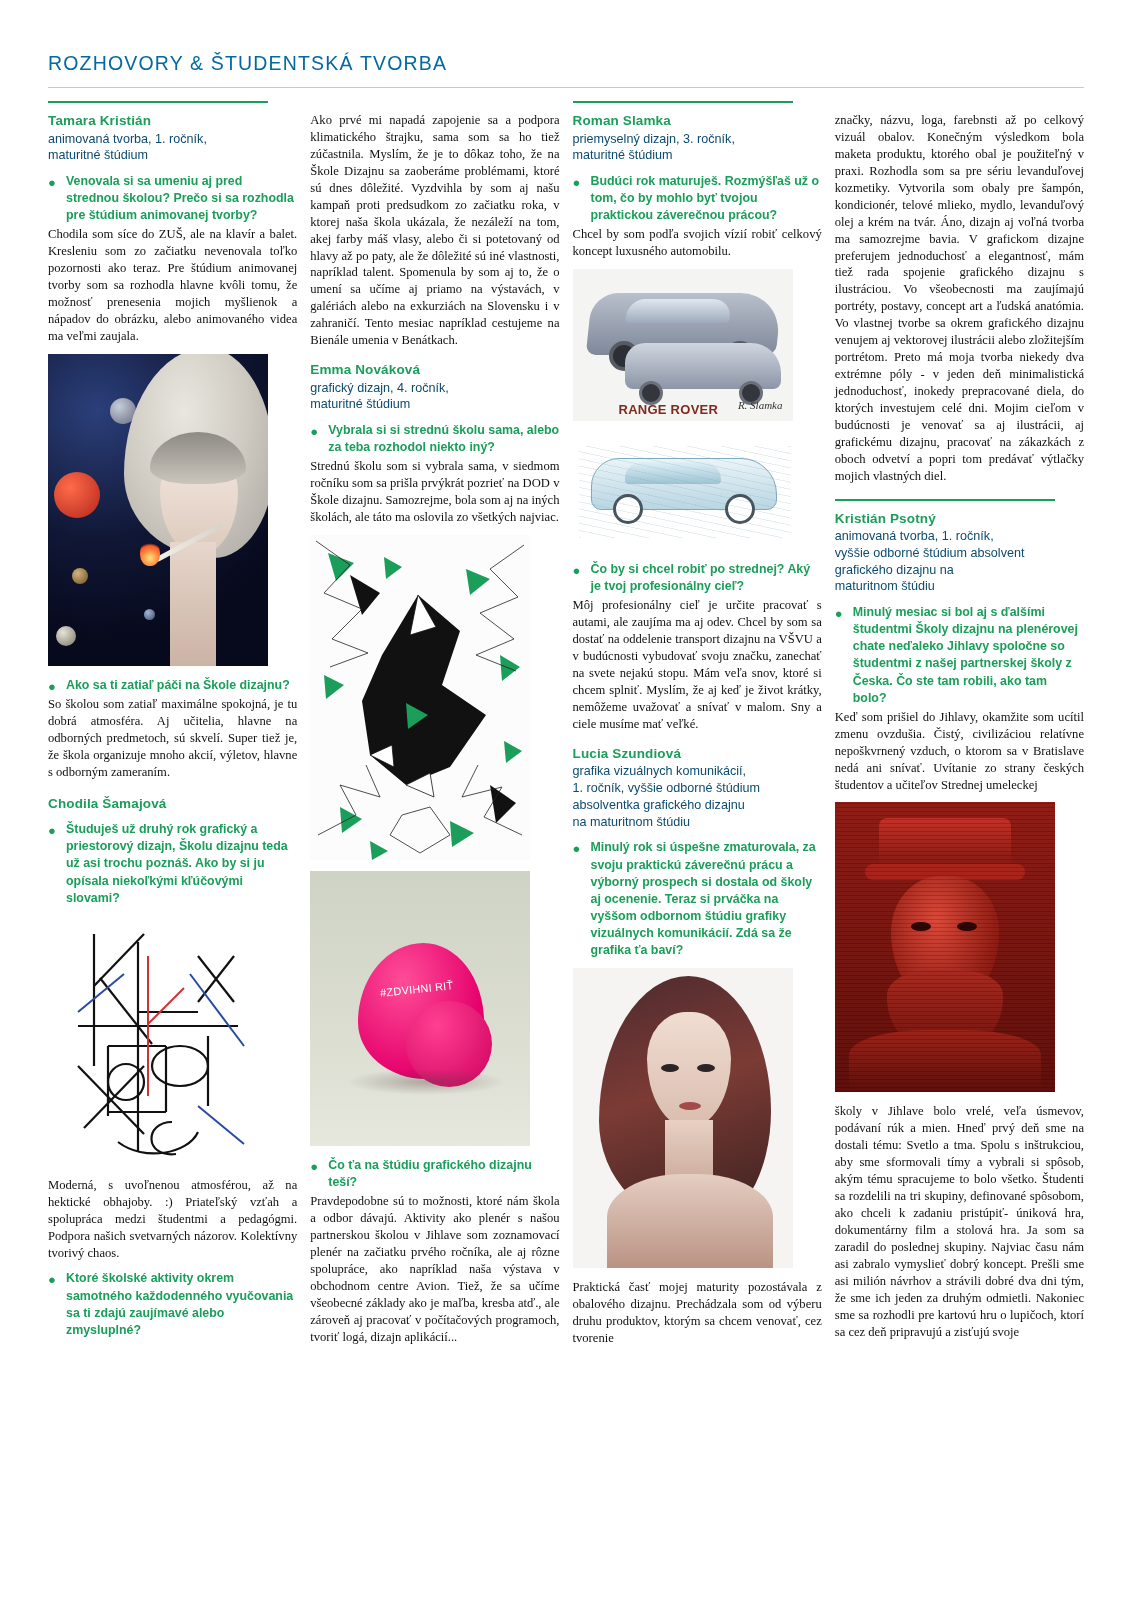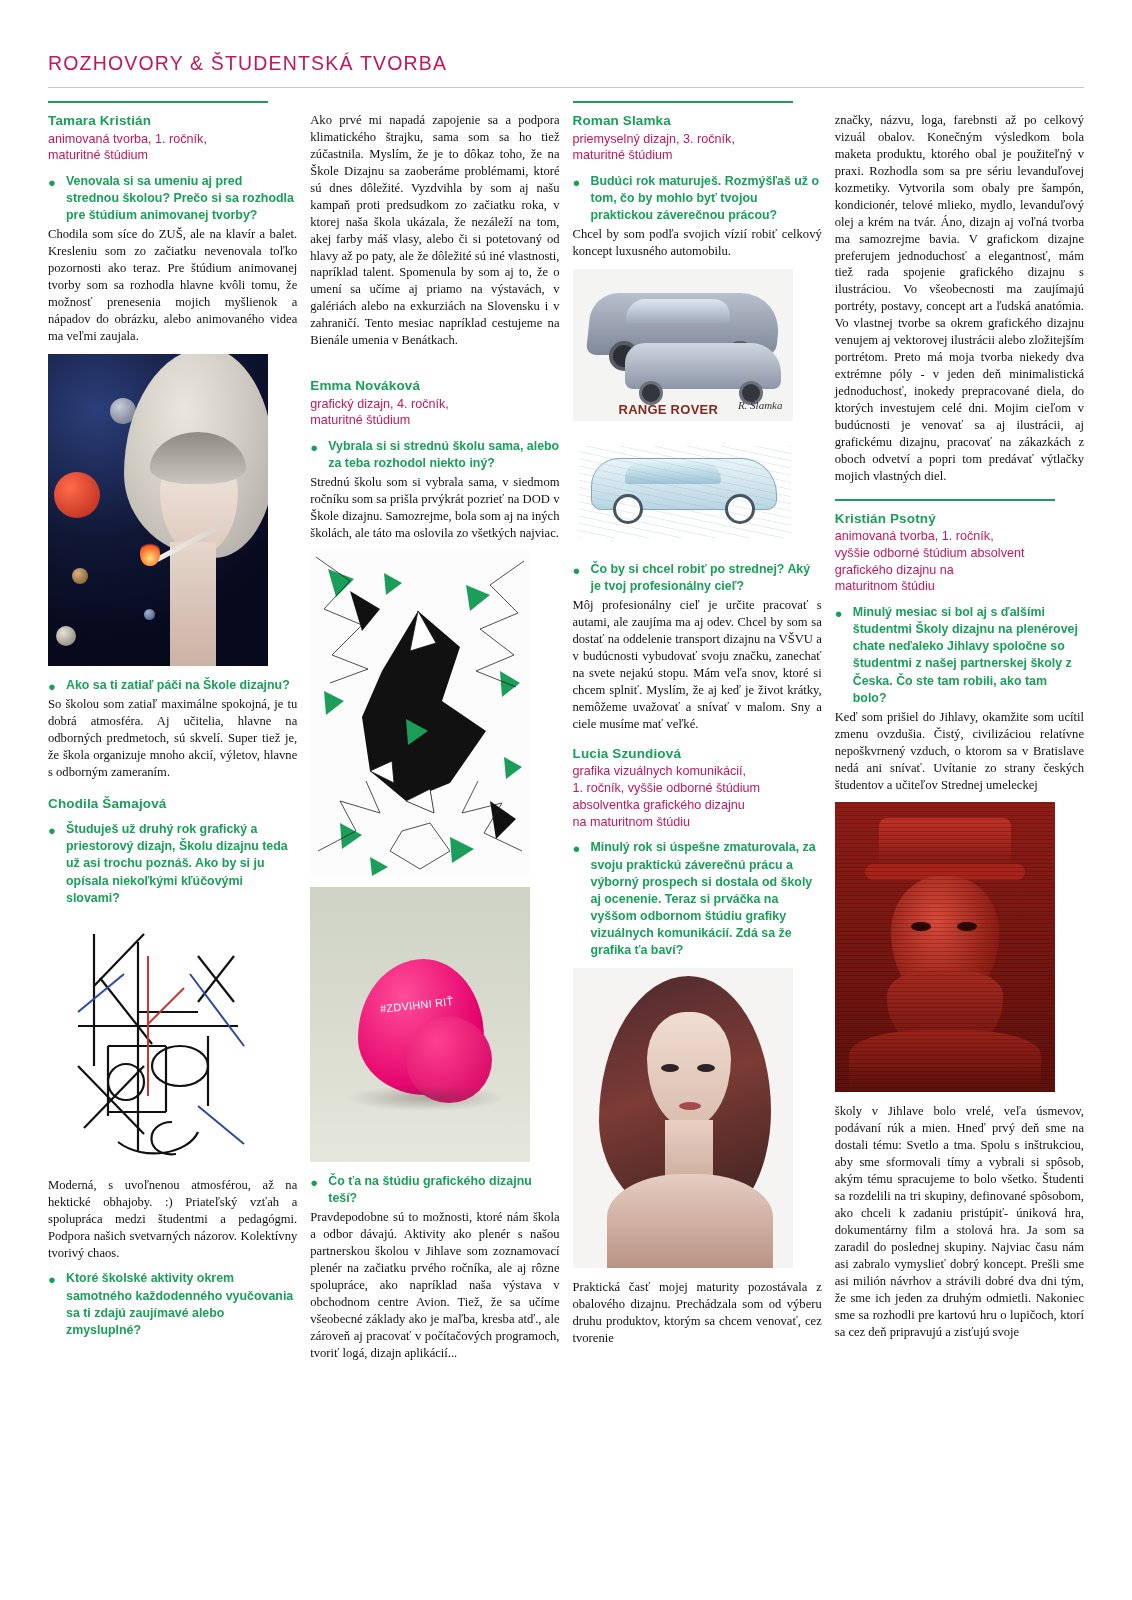--- a/index.html
+++ b/index.html
@@ -15,21 +15,21 @@
   .page {
     position: relative;
     width: 1132px;
     height: 1600px;
     padding: 52px 48px 0 48px;
   }
   .masthead {
     font-family: "Liberation Sans", sans-serif;
     font-size: 19.5px;
     letter-spacing: 0.06em;
-    color: #be185d;
+    color: #0369a1;
     font-weight: 400;
     padding-bottom: 12px;
   }
   .masthead-rule {
     border-top: 1px solid #c9c9c9;
     margin-bottom: 0;
   }
   .columns {
     display: flex;
     gap: 0;
@@ -51,21 +51,21 @@
     font-weight: bold;
     font-size: 13.5px;
     color: #1a9e5a;
     line-height: 1.3;
     margin: 0 0 1px 0;
     letter-spacing: 0.01em;
   }
   .meta {
     font-family: "Liberation Sans", sans-serif;
     font-size: 12.6px;
-    color: #be185d;
+    color: #0c4a6e;
     line-height: 1.33;
     margin: 0 0 9px 0;
   }
   .q {
     font-family: "Liberation Sans", sans-serif;
     font-weight: bold;
     font-size: 12.4px;
     color: #1a9e5a;
     line-height: 1.38;
     margin: 9px 0 2px 0;
@@ -391,21 +391,21 @@
       <div class="q">
         <span class="bullet">●</span>
         <span>Ktoré školské aktivity okrem samotného každodenného vyučovania sa ti zdajú zaujímavé alebo zmysluplné?</span>
       </div>
     </div>
 
     <div class="col">
       <div class="col-rule" style="border-top-color:transparent;"></div>
       <p class="body">Ako prvé mi napadá zapojenie sa a podpora klimatického štrajku, sama som sa ho tiež zúčastnila. Myslím, že je to dôkaz toho, že na Škole Dizajnu sa zaoberáme problémami, ktoré sú dnes dôležité. Vyzdvihla by som aj našu kampaň proti predsudkom zo začiatku roka, v ktorej naša škola ukázala, že nezáleží na tom, akej farby máš vlasy, alebo či si potetovaný od hlavy až po paty, ale že dôležité sú iné vlastnosti, napríklad talent. Spomenula by som aj to, že o umení sa učíme aj priamo na výstavách, v galériách alebo na exkurziách na Slovensku i v zahraničí. Tento mesiac napríklad cestujeme na Bienále umenia v Benátkach.</p>
 
-      <div class="name" style="margin-top:28px;">Emma Nováková</div>
+      <div class="name" style="margin-top:12px;">Emma Nováková</div>
       <div class="meta" style="white-space: pre-line;">grafický dizajn, 4. ročník,
 maturitné štúdium</div>
 
       <div class="q">
         <span class="bullet">●</span>
         <span>Vybrala si si strednú školu sama, alebo za teba rozhodol niekto iný?</span>
       </div>
       <p class="body">Strednú školu som si vybrala sama, v siedmom ročníku som sa prišla prvýkrát pozrieť na DOD v Škole dizajnu. Samozrejme, bola som aj na iných školách, ale táto ma oslovila zo všetkých najviac.</p>
 
       <div class="art art-geo">

